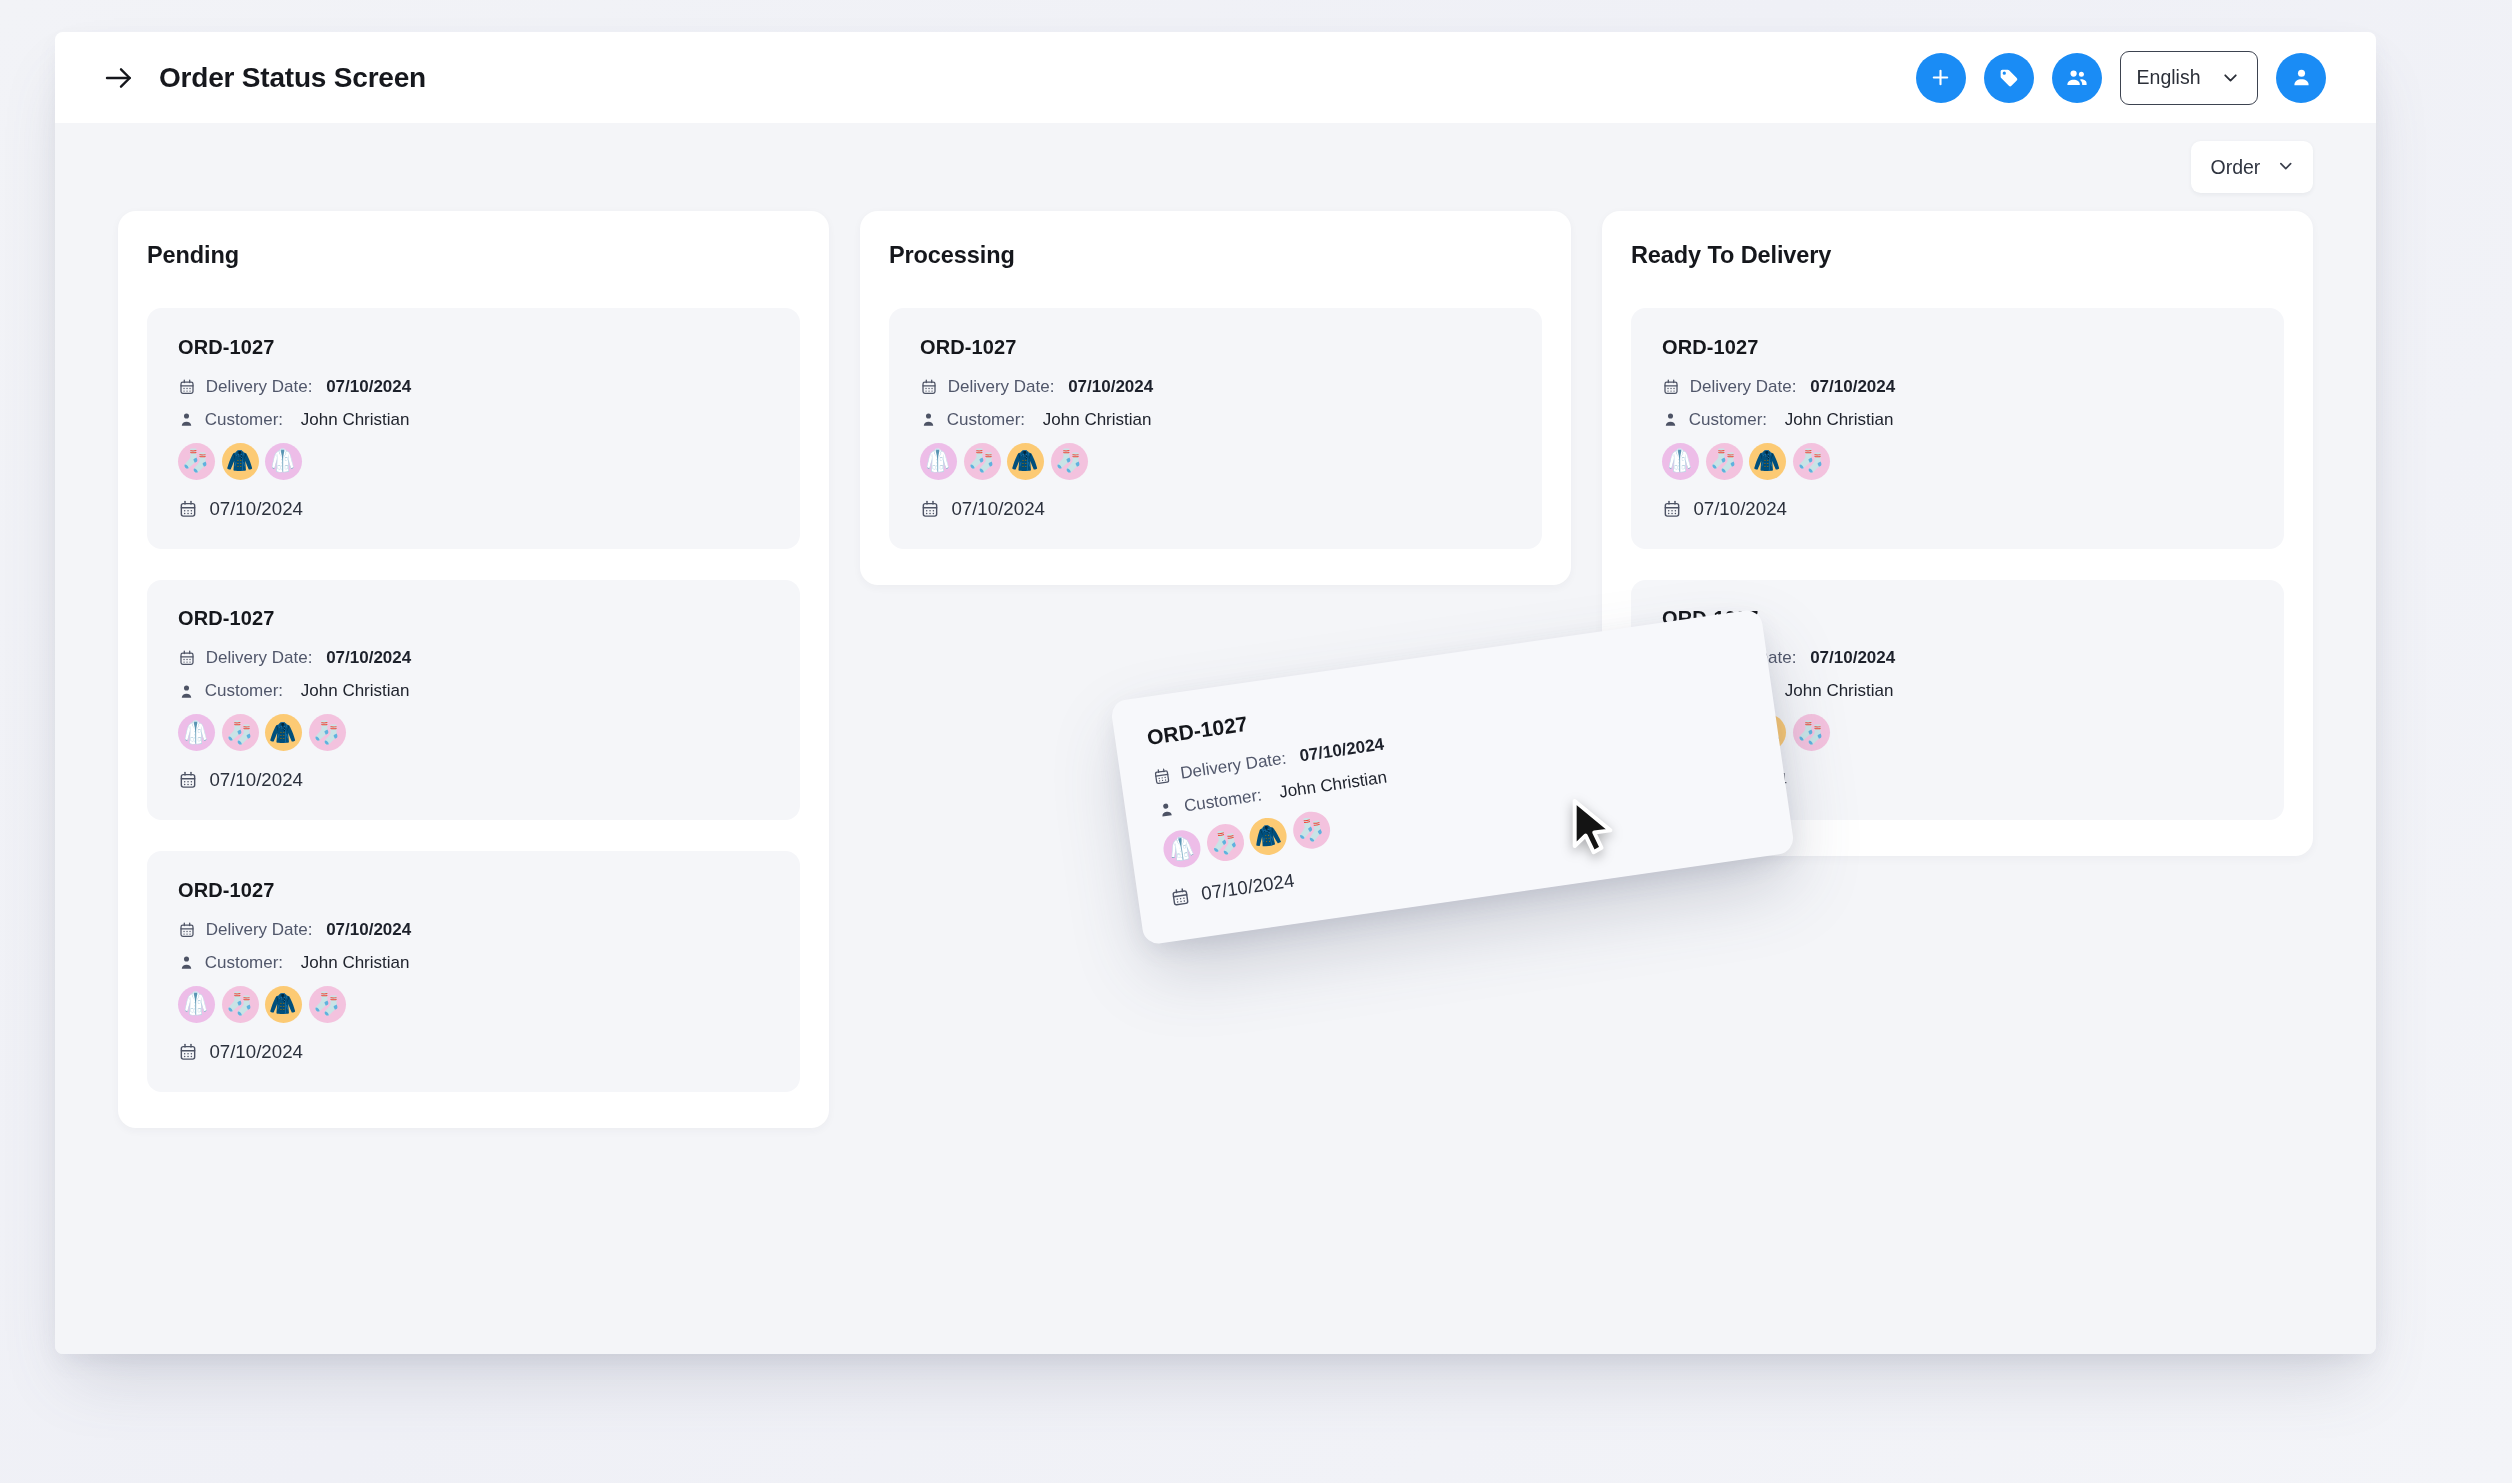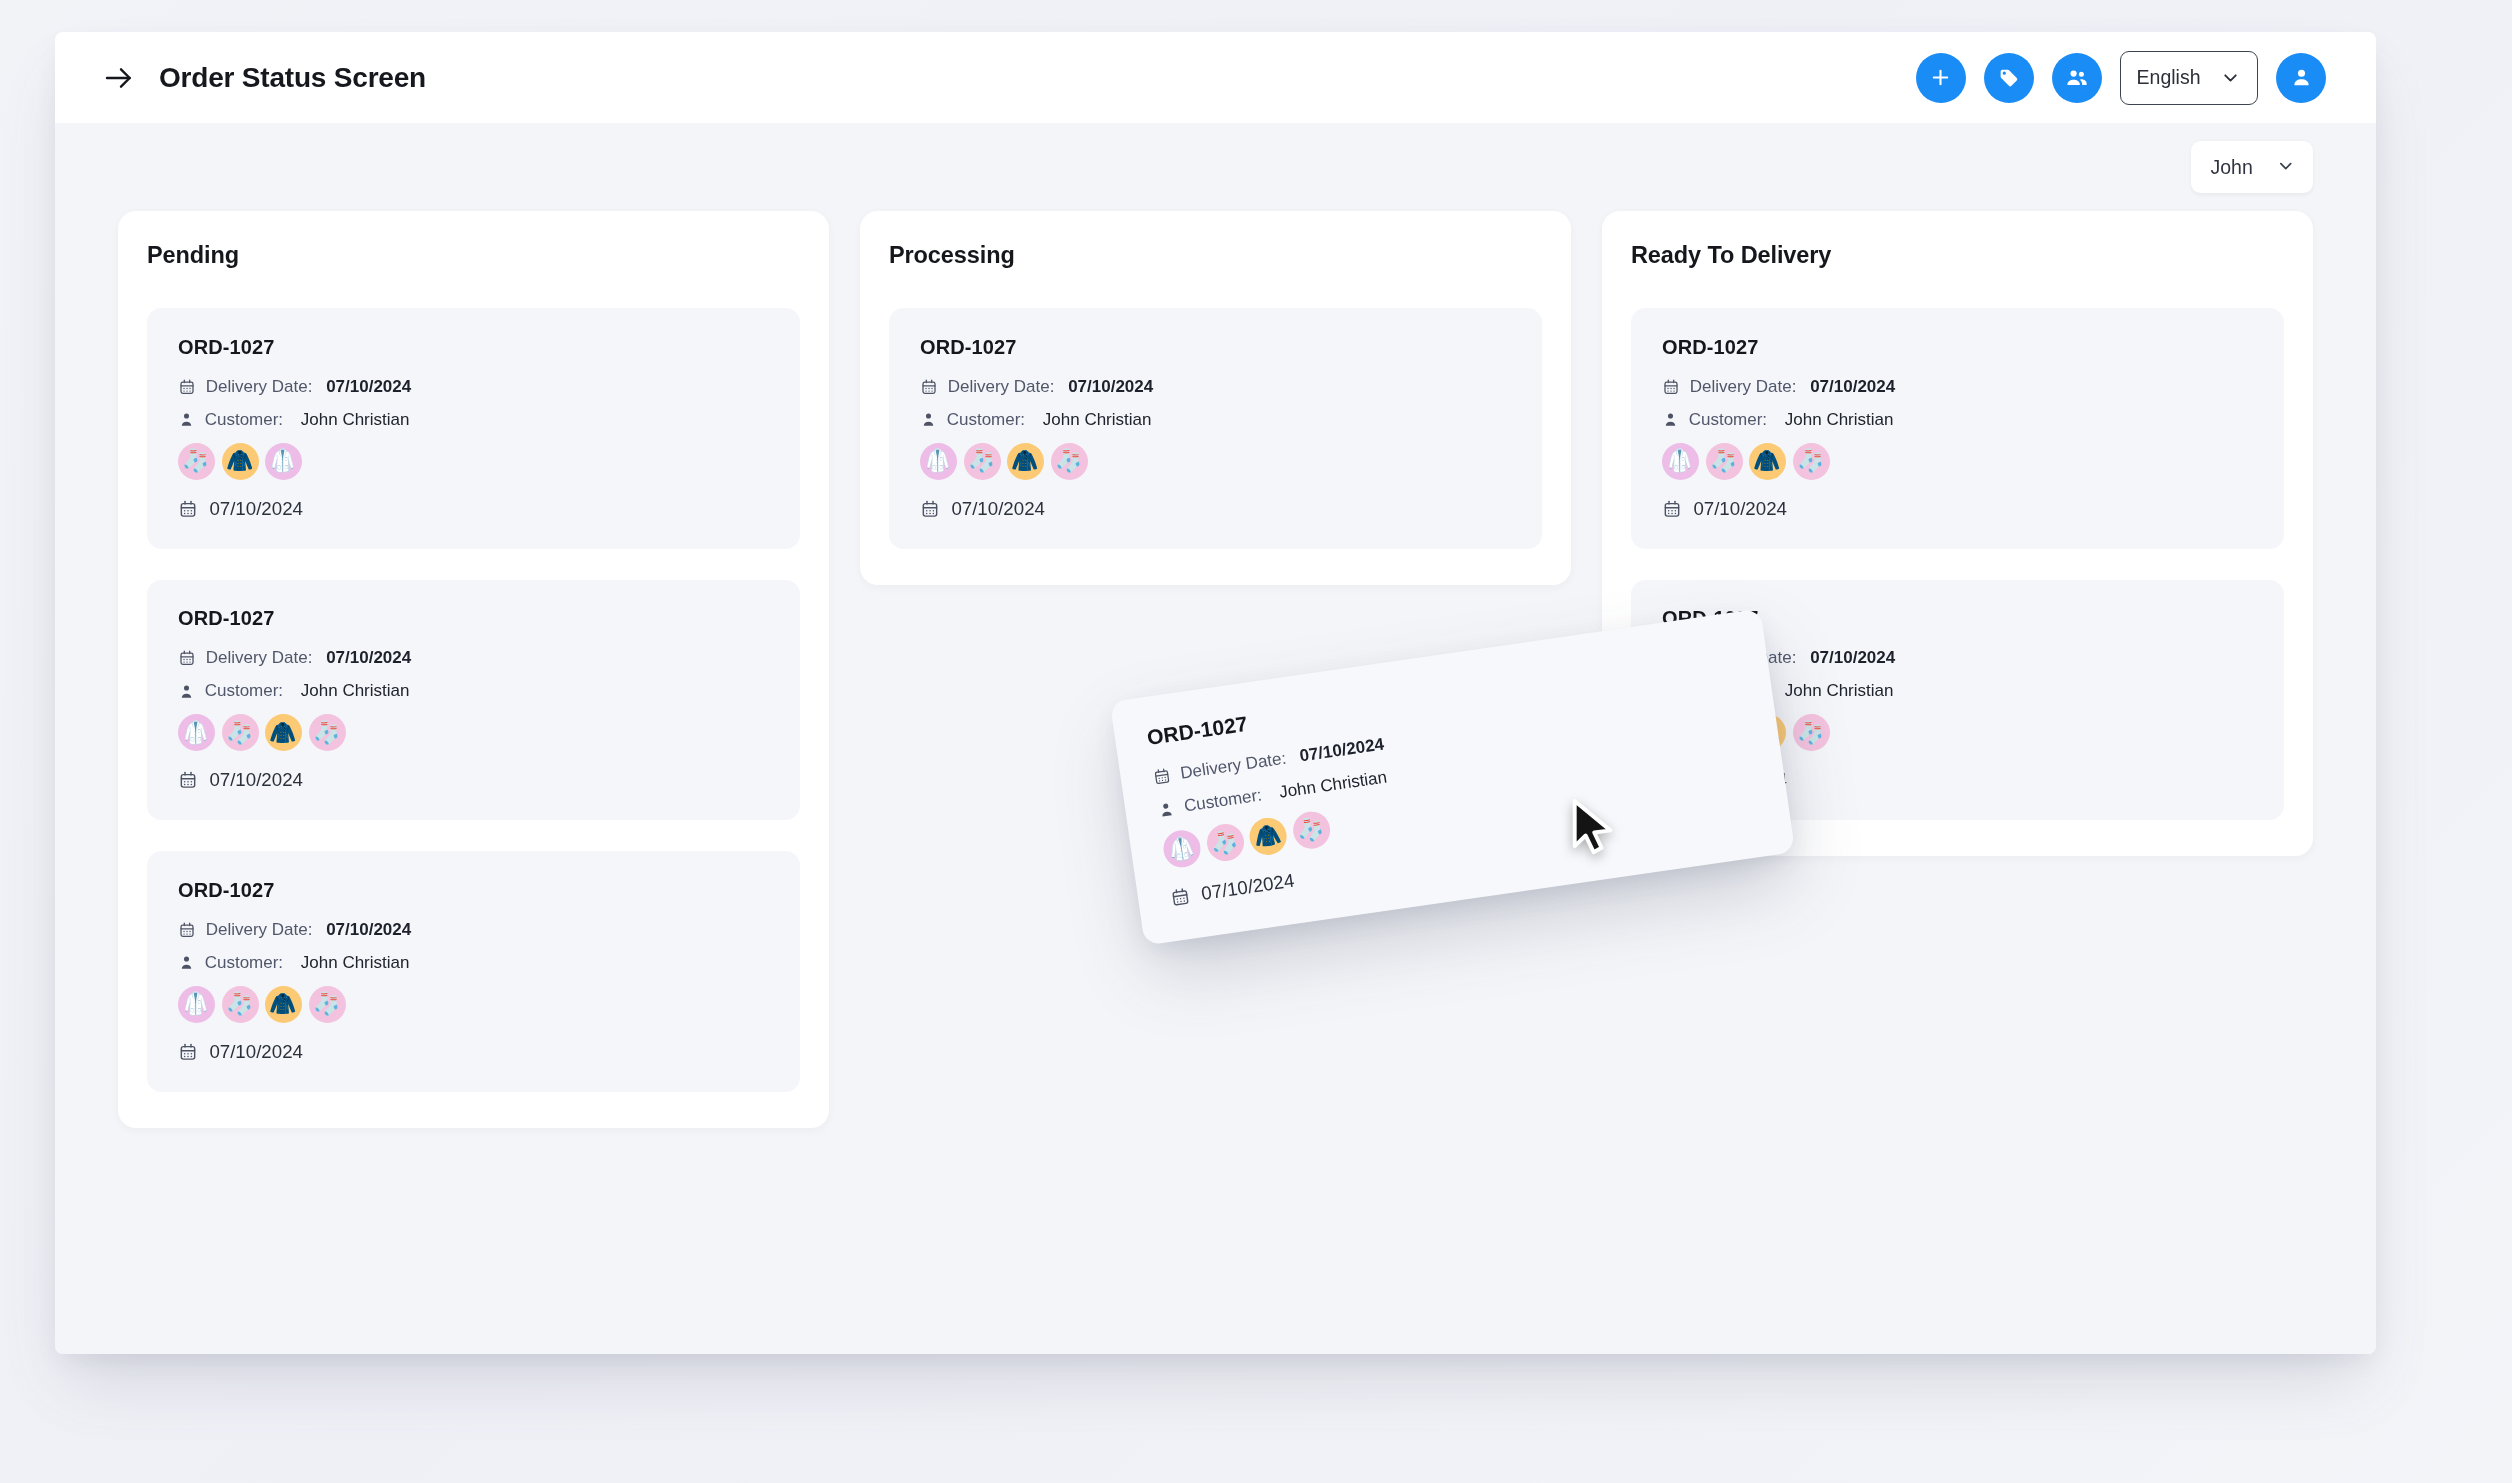--- a/index.html
+++ b/index.html
@@ -296,21 +296,21 @@
         </span>
       </button>
 
     </div>
   </div>
 
   <div id="content">
 
     <div id="filter-row">
       <div id="date-filter">
-        <span id="date-filter-label">John</span>
+        <span id="date-filter-label">Order</span>
         <span>
           <svg width="19.5" height="19.5" viewBox="0 0 24 24" fill="none" stroke="#3a3f4c" stroke-width="2.1" stroke-linecap="round" stroke-linejoin="round">
             <polyline points="6,9.5 12,15.5 18,9.5"></polyline>
           </svg>
         </span>
       </div>
     </div>
 
     <div id="board">
         <div class="column">

